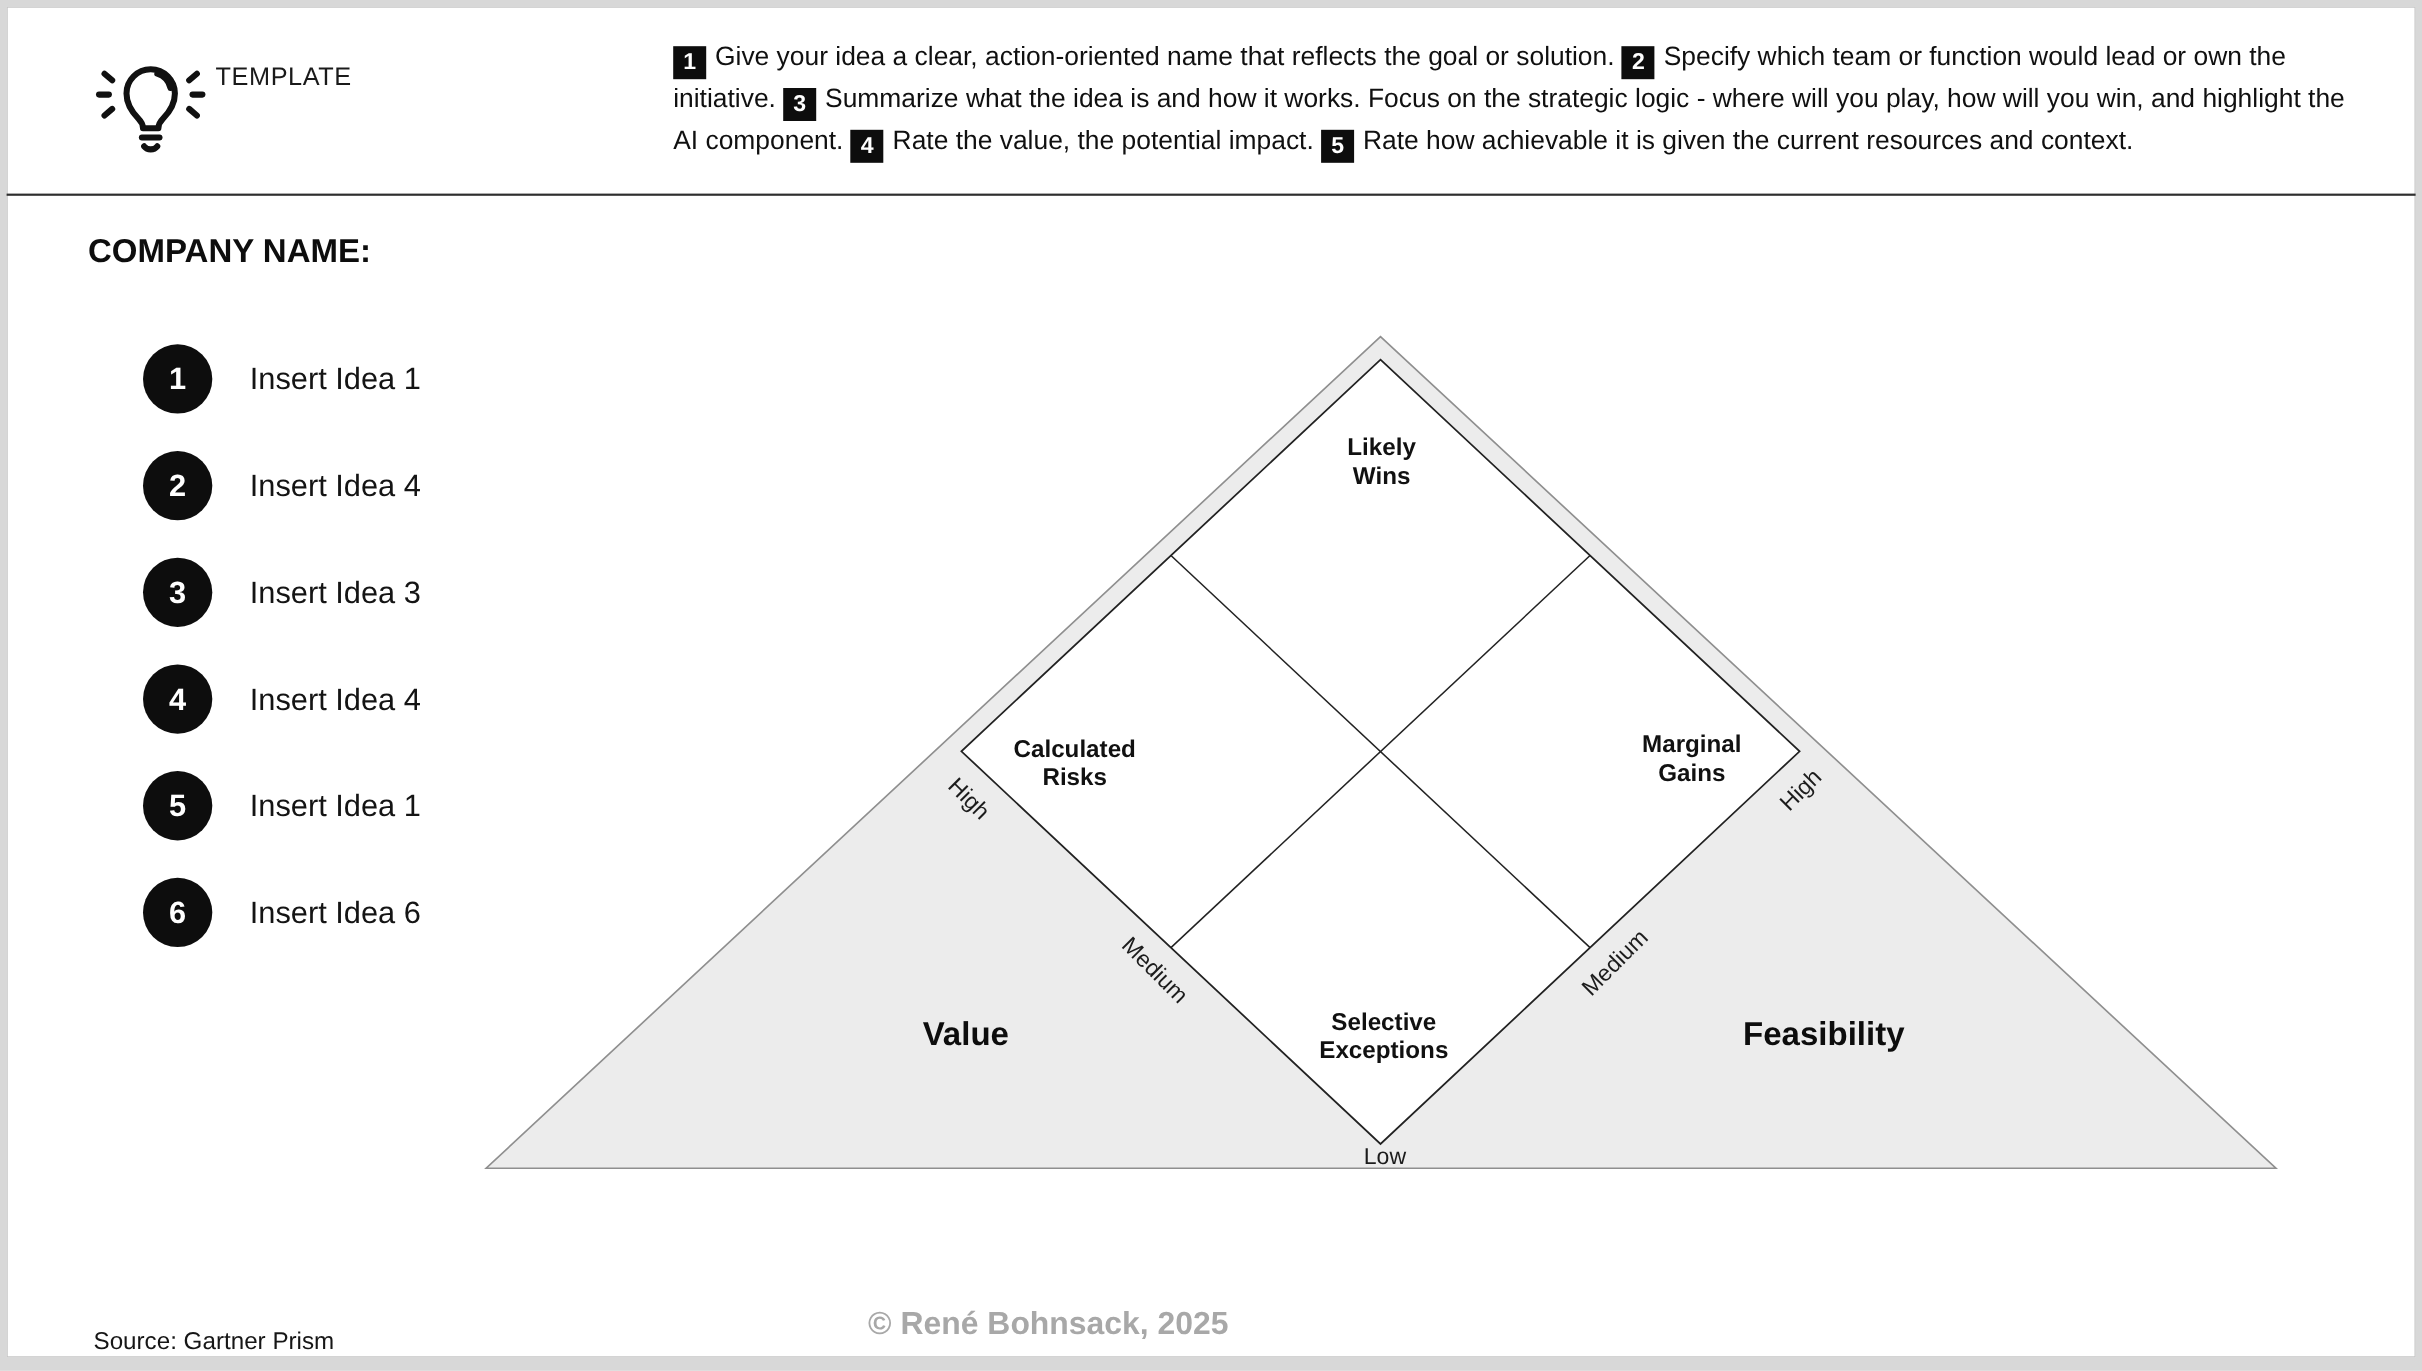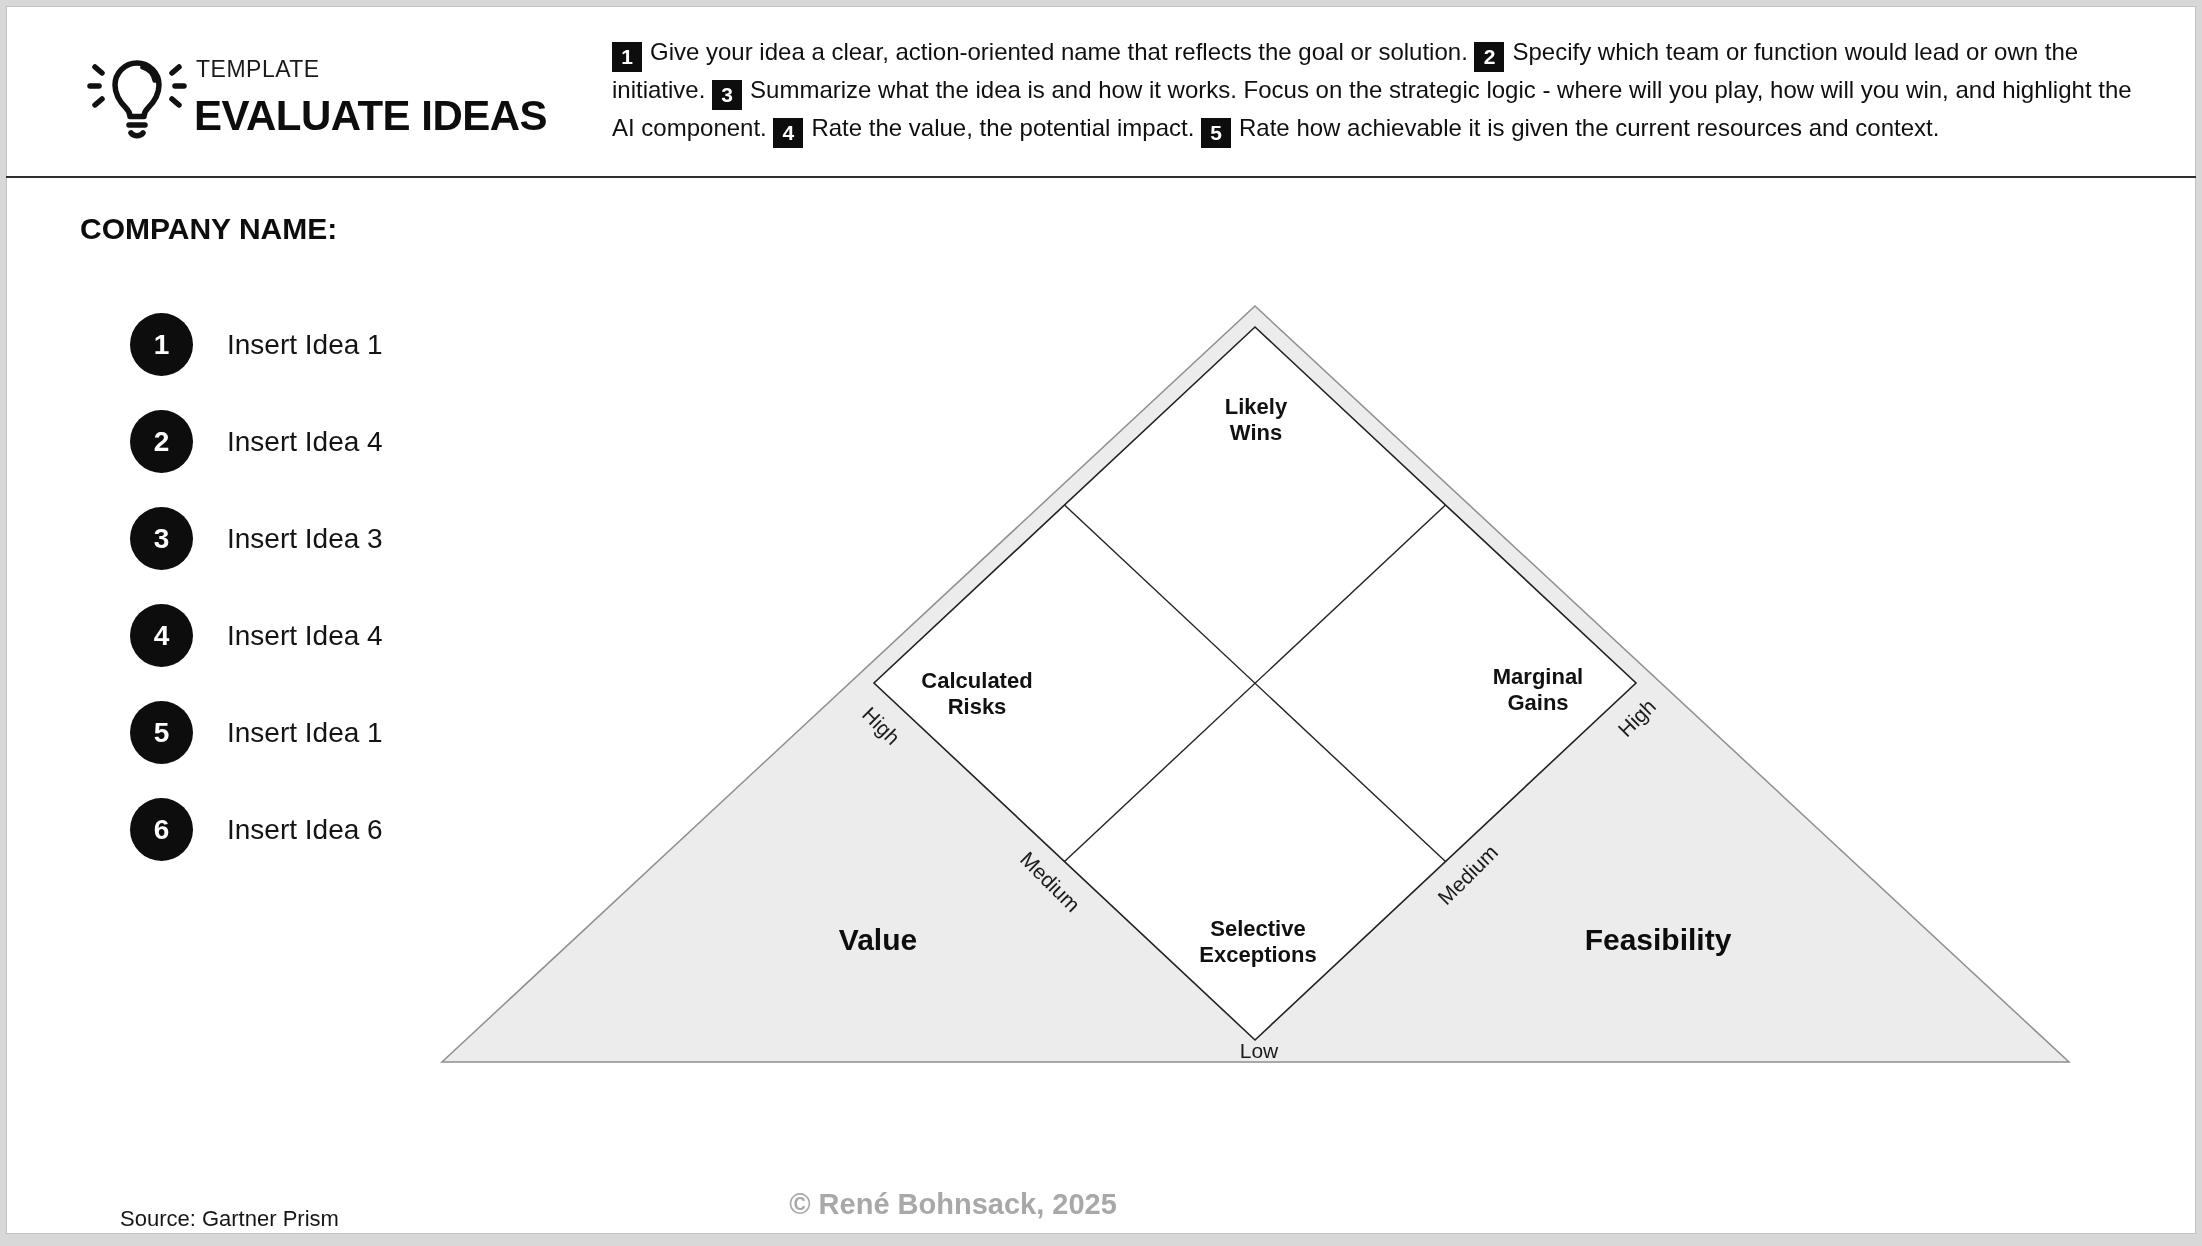--- a/index.html
+++ b/index.html
@@ -30,21 +30,21 @@
               font-weight:bold; font-size:28px; display:flex; align-items:center; justify-content:center; }
   .idea-label { font-size:28px; color:#141414; }
 
   
   .diagram { position:absolute; left:0; top:0; width:2202px; height:1246px; }
   .q-label   { font-family:"Liberation Sans", sans-serif; font-size:22px; font-weight:bold; fill:#111; text-anchor:middle; }
   .axis-label{ font-family:"Liberation Sans", sans-serif; font-size:21px; fill:#1c1c1c; text-anchor:middle; }
   .axis-title{ font-family:"Liberation Sans", sans-serif; font-size:30px; font-weight:bold; fill:#0d0d0d; text-anchor:middle; }
 
   
-  .source { position:absolute; left:85px; top:1206px; font-size:22px; color:#161616;margin-left:35px; }
+  .source { position:absolute; left:85px; top:1206px; font-size:22px; color:#161616; }
   .copyright { position:absolute; left:0; top:1188px; width:1906px; text-align:center;
                font-size:29px; font-weight:bold; color:#a8a8a8; }
 </style>
 </head>
 <body>
 
 <div class="canvas">
   <div class="sheet"></div>
 
   <svg class="bulb" viewBox="0 0 106 94">
@@ -55,21 +55,20 @@
       <path d="M59 17 a18 18 0 0 1 12 13"></path>
       <line x1="6" y1="36" x2="15" y2="36"></line>
       <line x1="11" y1="17" x2="18" y2="23"></line>
       <line x1="11" y1="55" x2="18" y2="49"></line>
       <line x1="91" y1="36" x2="100" y2="36"></line>
       <line x1="88" y1="23" x2="95" y2="17"></line>
       <line x1="88" y1="49" x2="95" y2="55"></line>
     </g>
   </svg>
   <div class="kicker">TEMPLATE</div>
-  <div class="title">EVALUATE IDEAS</div>
 
   <div class="instructions">
     <p id="instructions-body"><span class="badge">1</span><span>Give your idea a clear, action-oriented name that reflects the goal or solution. </span><span class="badge">2</span><span>Specify which team or function would lead or own the initiative. </span><span class="badge">3</span><span>Summarize what the idea is and how it works. Focus on the strategic logic - where will you play, how will you win, and highlight the AI component. </span><span class="badge">4</span><span>Rate the value, the potential impact. </span><span class="badge">5</span><span>Rate how achievable it is given the current resources and context. </span></p>
   </div>
 
   <div class="divider"></div>
 
   <div class="company">COMPANY NAME:</div>
 
   <ul class="ideas" id="idea-list">

